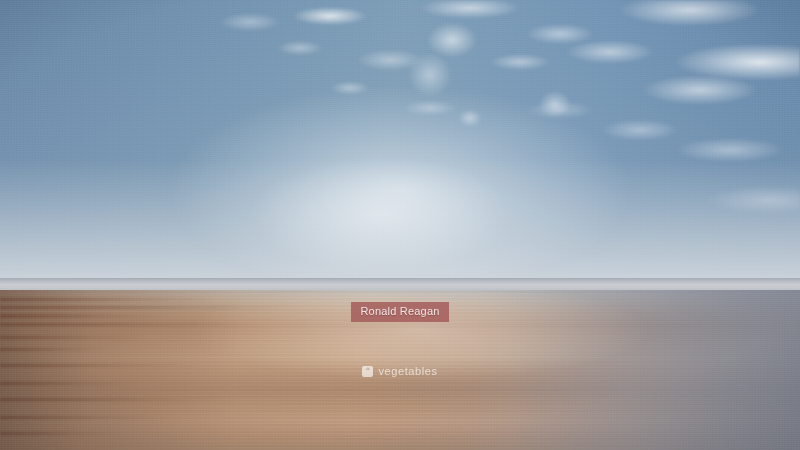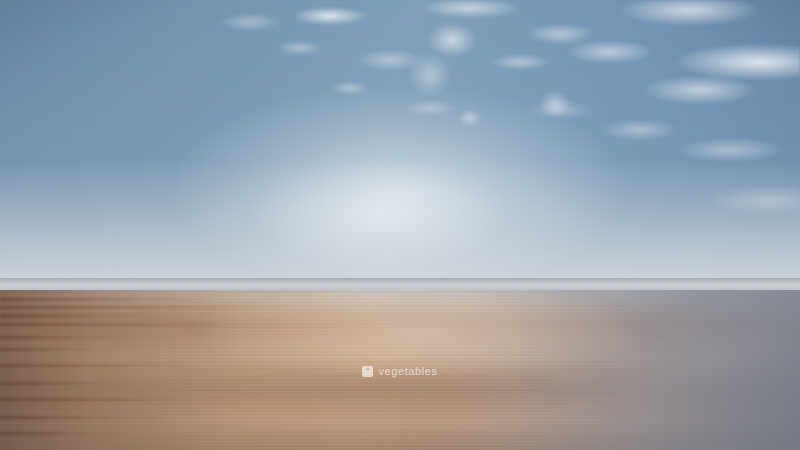--- a/index.html
+++ b/index.html
@@ -285,20 +285,23 @@
   </div>
   <div class="beach-cool"></div>
   <div class="beach-glow"></div>
 
   <div class="vignette"></div>
   <div class="grain"></div>
 
   <div class="content">
 
 
+    <div class="author-wrap">
+      <span class="author-badge">Ronald Reagan</span>
+    </div>
 
     <div class="watermark">
       <span class="wm-icon">“</span>
       <span class="wm-text">vegetables</span>
     </div>
 
   </div>
 </div>
 
 </body></html>

